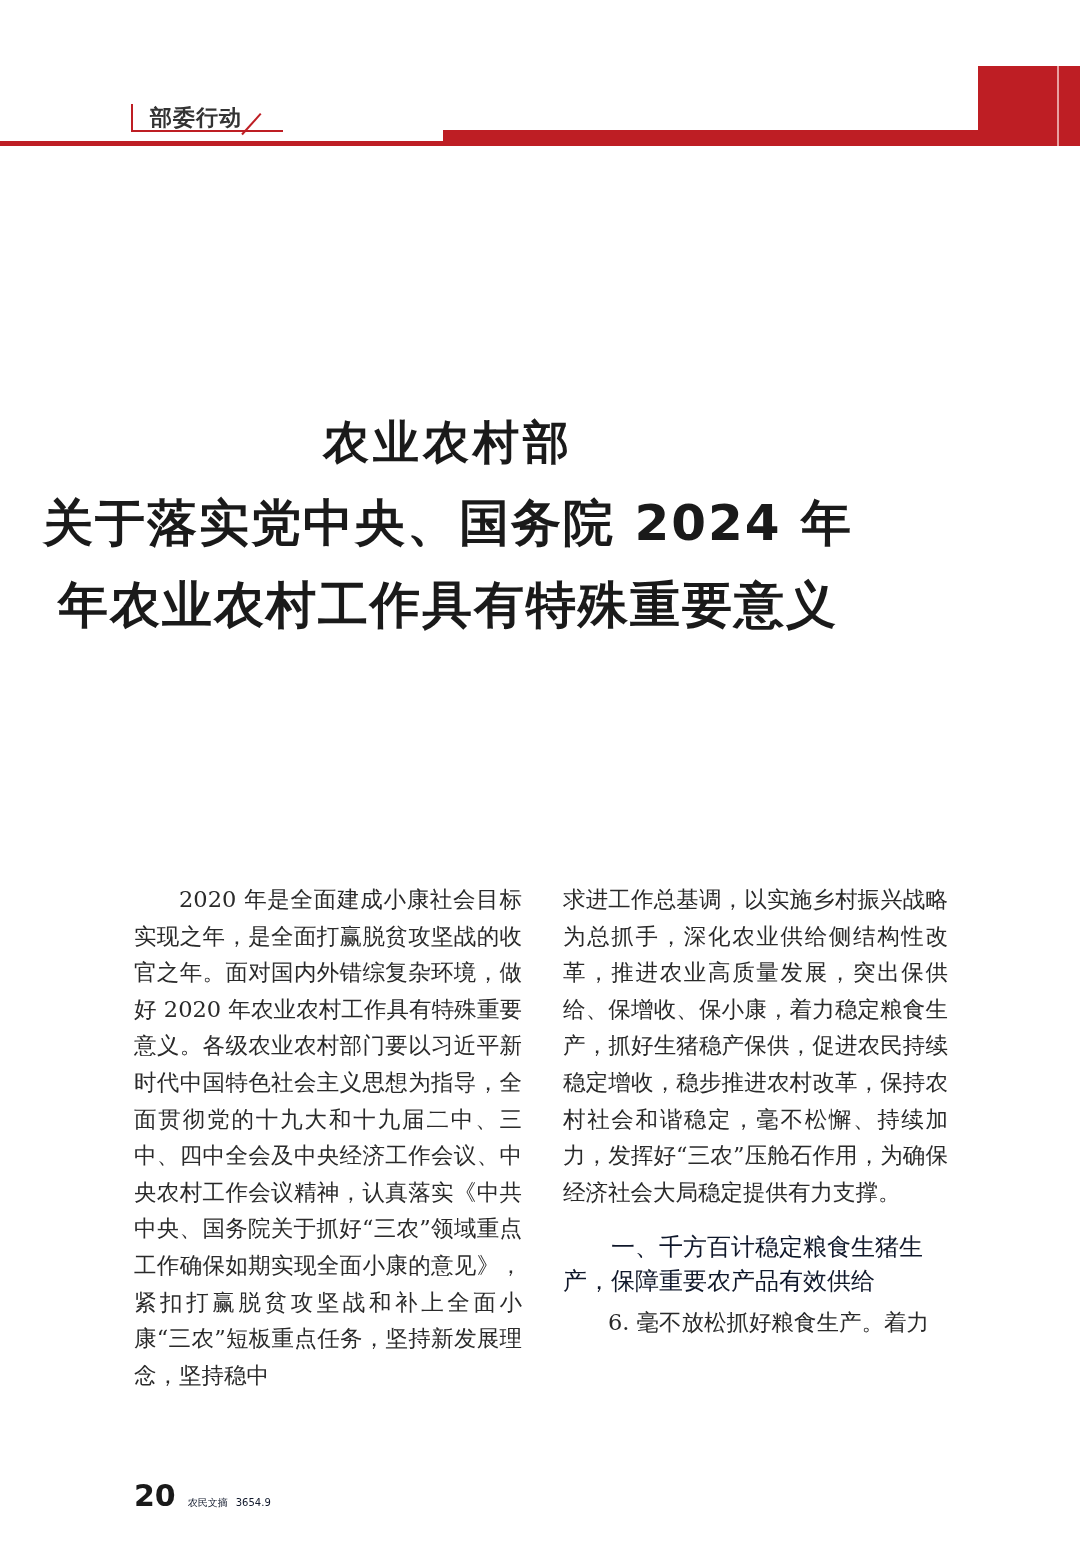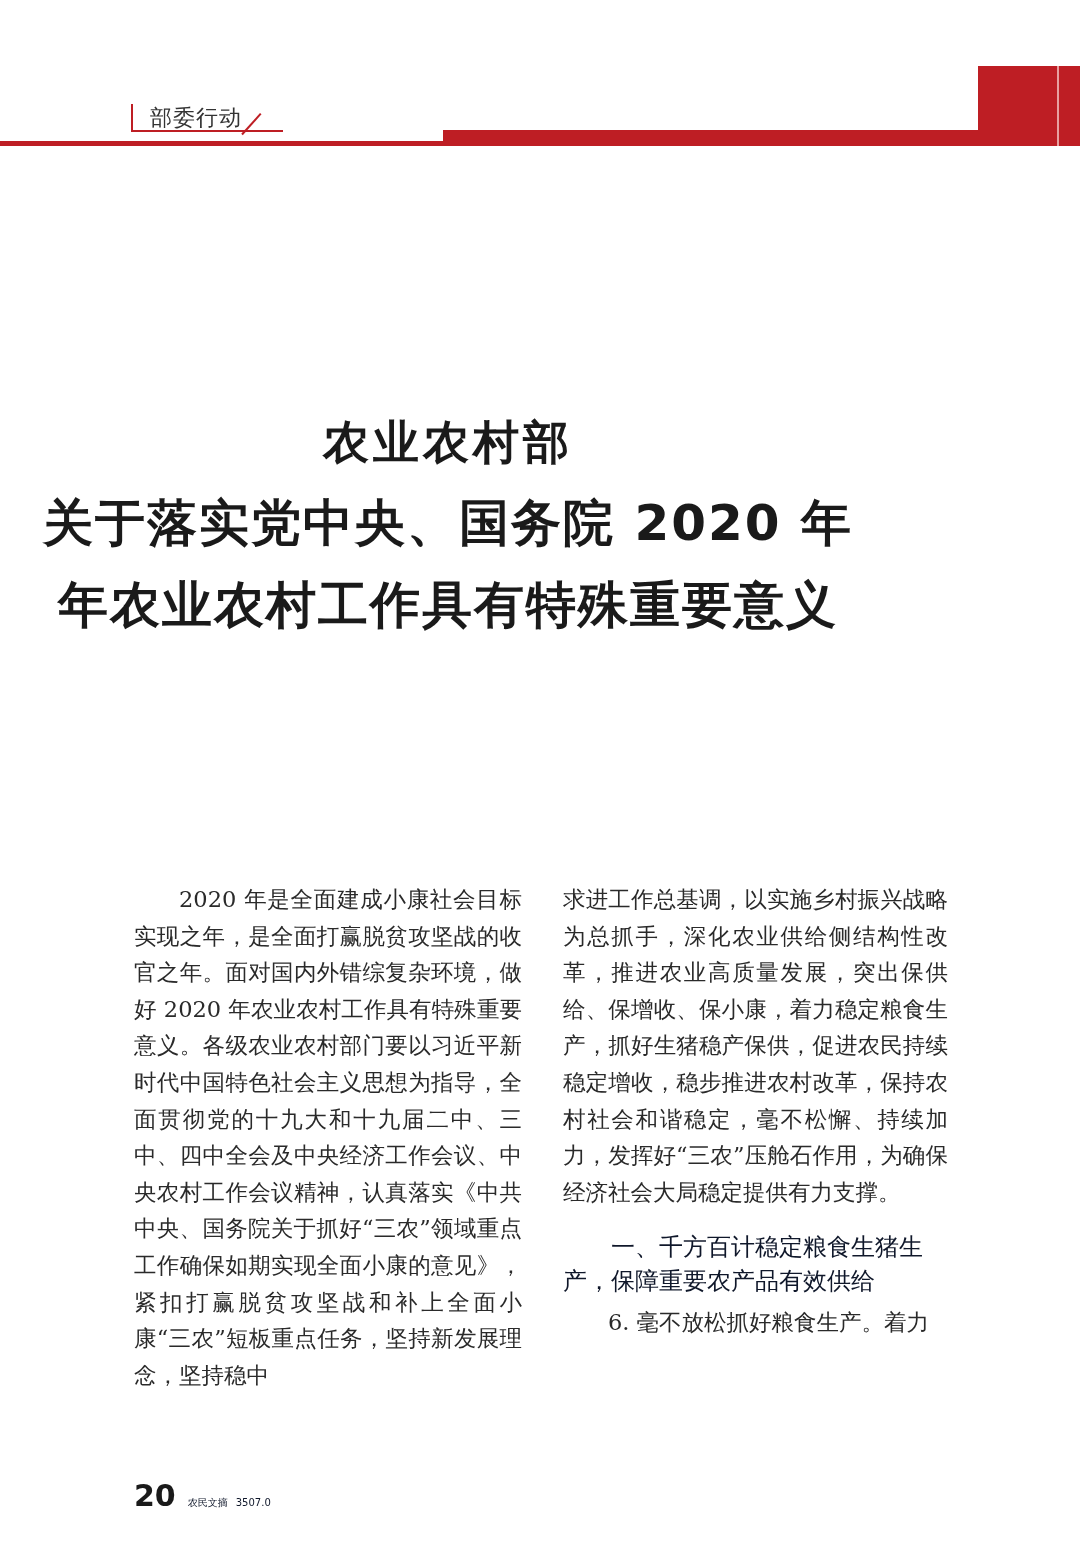--- a/index.html
+++ b/index.html
@@ -16,21 +16,21 @@
     position: absolute; left: 131px; top: 104px; width: 150px; height: 26px;
     border-left: 2px solid var(--red); border-bottom: 2px solid var(--red);
   }
   .section-tab-slash {
     position: absolute; left: 260px; top: 113px; width: 2px; height: 28px;
     background: var(--red); transform: rotate(42deg); transform-origin: top left;
   }
   .section-label {
     position: absolute; left: 150px; top: 103px;
     font-family: "DejaVu Sans", "Liberation Sans", sans-serif;
-    font-size: 22px; color: #333; letter-spacing: 1px;
+    font-size: 22px; color: #333; letter-spacing: 1px; font-weight: bold;
   }
   .title-block { position: absolute; left: 0; width: 896px; text-align: center; }
   .title-l1 {
     top: 412px; font-family: "DejaVu Serif", "Liberation Serif", serif;
     font-weight: bold; font-size: 46px; color: #1a1a1a; letter-spacing: 4px;
   }
   .title-l2, .title-l3 {
     font-family: "DejaVu Sans", "Liberation Sans", sans-serif;
     font-weight: bold; font-size: 50px; color: #1a1a1a; letter-spacing: 2px;
   }
@@ -67,30 +67,30 @@
 <div class="bar-thin"></div>
 <div class="bar-thick"></div>
 <div class="block"></div>
 <div class="block-divider"></div>
 
 <div class="section-tab"></div>
 <div class="section-tab-slash"></div>
 <div class="section-label">部委行动</div>
 
 <div class="title-block title-l1">农业农村部</div>
-<div class="title-block title-l2">关于落实党中央、国务院 2020 年</div>
+<div class="title-block title-l2">关于落实党中央、国务院 2024 年</div>
 <div class="title-block title-l3">年农业农村工作具有特殊重要意义</div>
 
 <div class="col col-left">
   <p class="para indent">2020 年是全面建成小康社会目标实现之年，是全面打赢脱贫攻坚战的收官之年。面对国内外错综复杂环境，做好 2020 年农业农村工作具有特殊重要意义。各级农业农村部门要以习近平新时代中国特色社会主义思想为指导，全面贯彻党的十九大和十九届二中、三中、四中全会及中央经济工作会议、中央农村工作会议精神，认真落实《中共中央、国务院关于抓好“三农”领域重点工作确保如期实现全面小康的意见》，紧扣打赢脱贫攻坚战和补上全面小康“三农”短板重点任务，坚持新发展理念，坚持稳中</p>
 </div>
 
 <div class="col col-right">
   <p class="para">求进工作总基调，以实施乡村振兴战略为总抓手，深化农业供给侧结构性改革，推进农业高质量发展，突出保供给、保增收、保小康，着力稳定粮食生产，抓好生猪稳产保供，促进农民持续稳定增收，稳步推进农村改革，保持农村社会和谐稳定，毫不松懈、持续加力，发挥好“三农”压舱石作用，为确保经济社会大局稳定提供有力支撑。</p>
   <div class="heading">一、千方百计稳定粮食生猪生产，保障重要农产品有效供给</div>
   <p class="para indent">6. 毫不放松抓好粮食生产。着力</p>
 </div>
 
 <div class="footer">
   <span class="page-num">20</span>
   <span class="mag-name">农民文摘</span>
-  <span class="mag-issue">3507.0</span>
+  <span class="mag-issue">3654.9</span>
 </div>
 
 </body></html>

